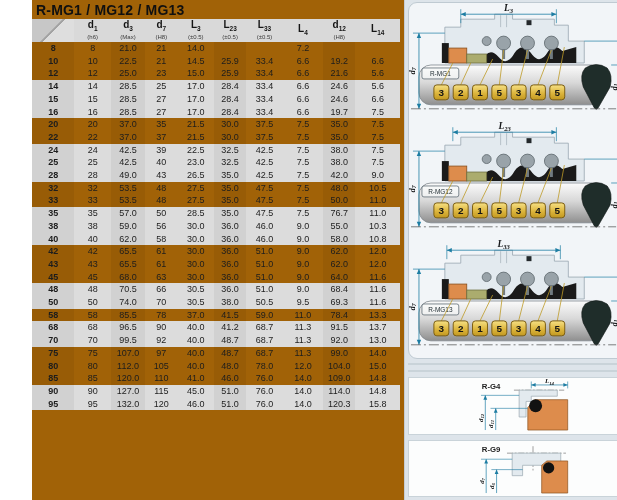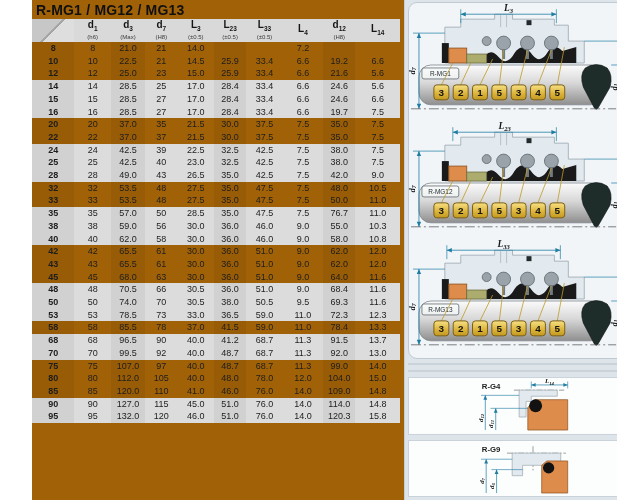--- a/index.html
+++ b/index.html
@@ -325,32 +325,20 @@
             <td class="tint">50</td>
             <td>50</td>
             <td class="tint">74.0</td>
             <td>70</td>
             <td>30.5</td>
             <td class="tint">38.0</td>
             <td>50.5</td>
             <td>9.5</td>
             <td class="tint">69.3</td>
             <td>11.6</td>
-          </tr>
-          <tr class="band">
-            <td class="tint">53</td>
-            <td>53</td>
-            <td class="tint">78.5</td>
-            <td>73</td>
-            <td>33.0</td>
-            <td class="tint">36.5</td>
-            <td>59.0</td>
-            <td>11.0</td>
-            <td class="tint">72.3</td>
-            <td>12.3</td>
           </tr>
           <tr>
             <td class="tint">58</td>
             <td>58</td>
             <td class="tint">85.5</td>
             <td>78</td>
             <td>37.0</td>
             <td class="tint">41.5</td>
             <td>59.0</td>
             <td>11.0</td>

